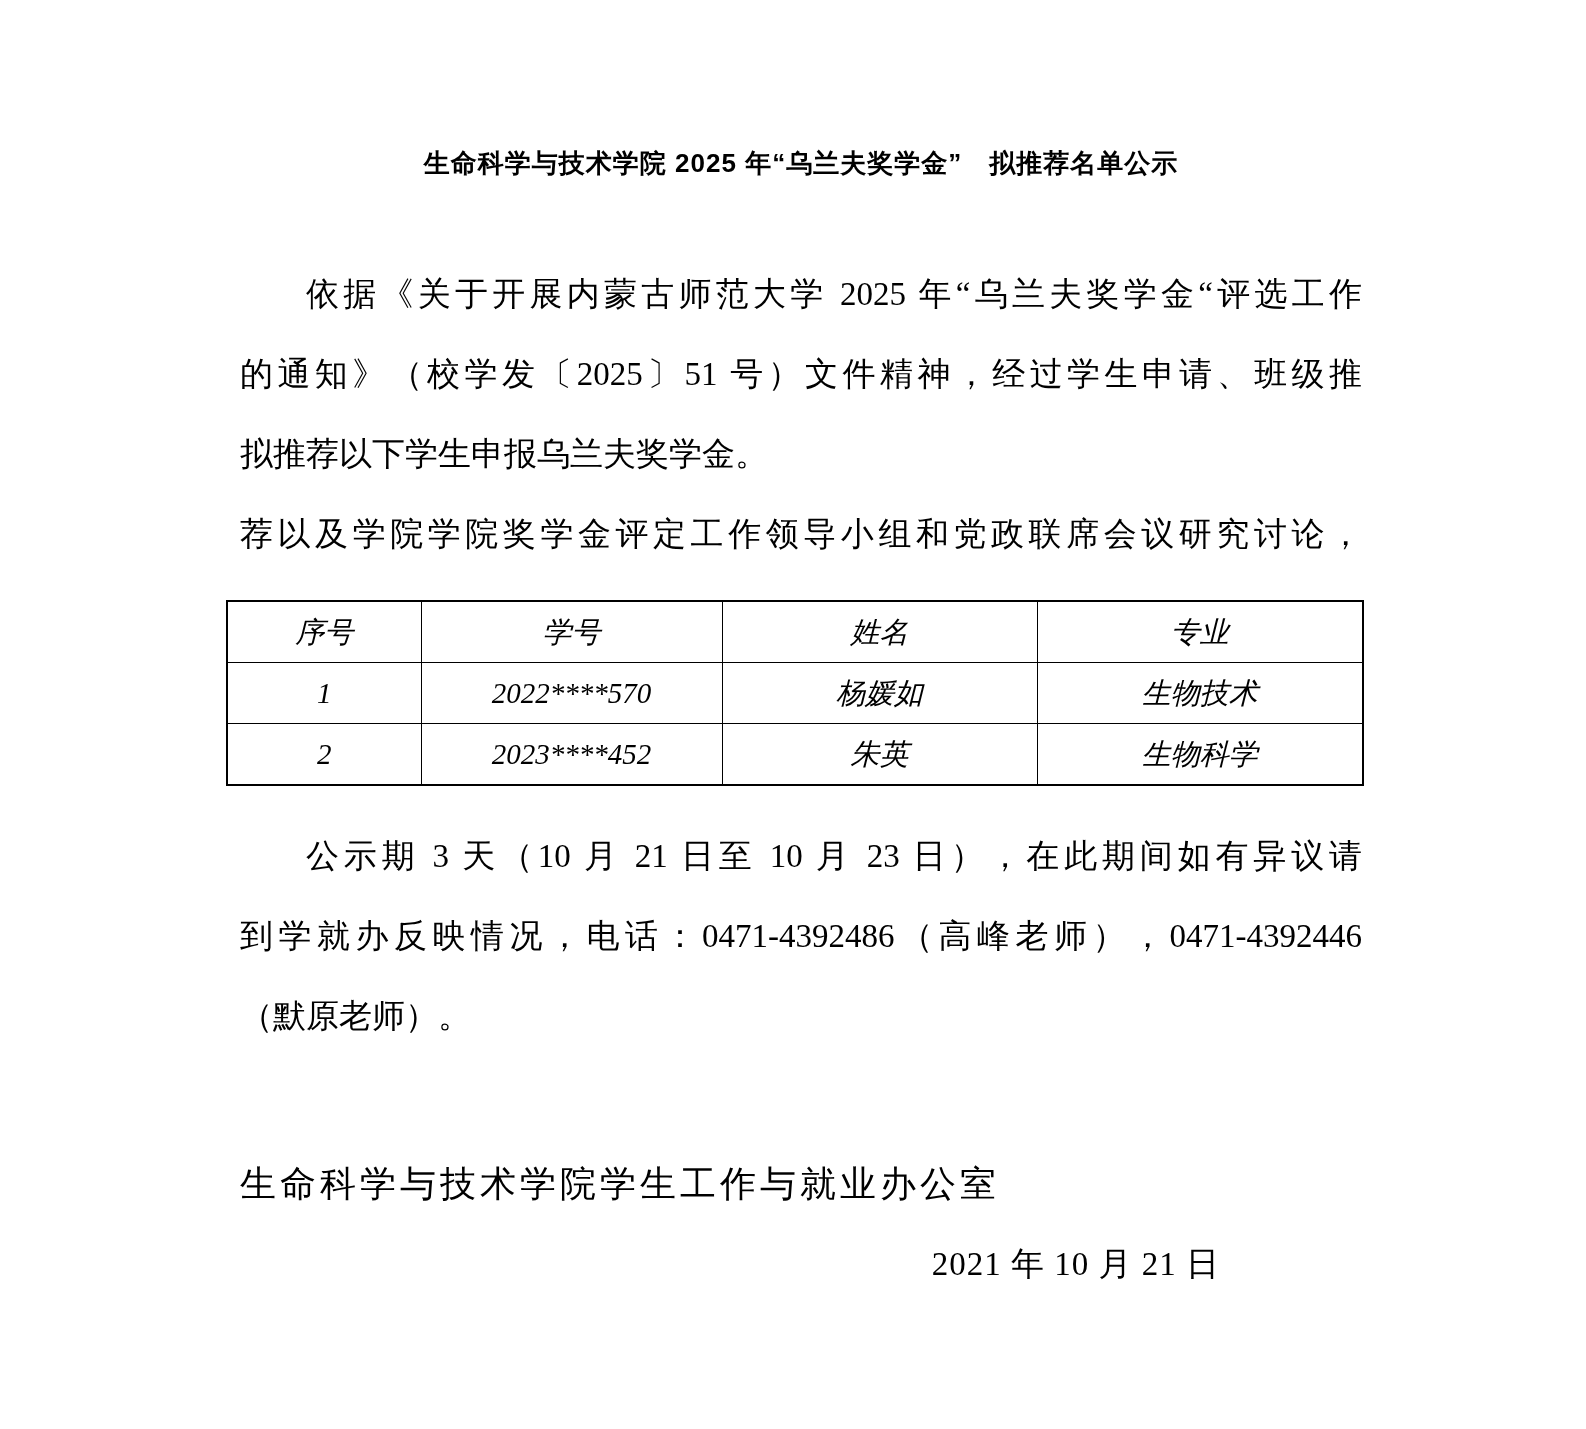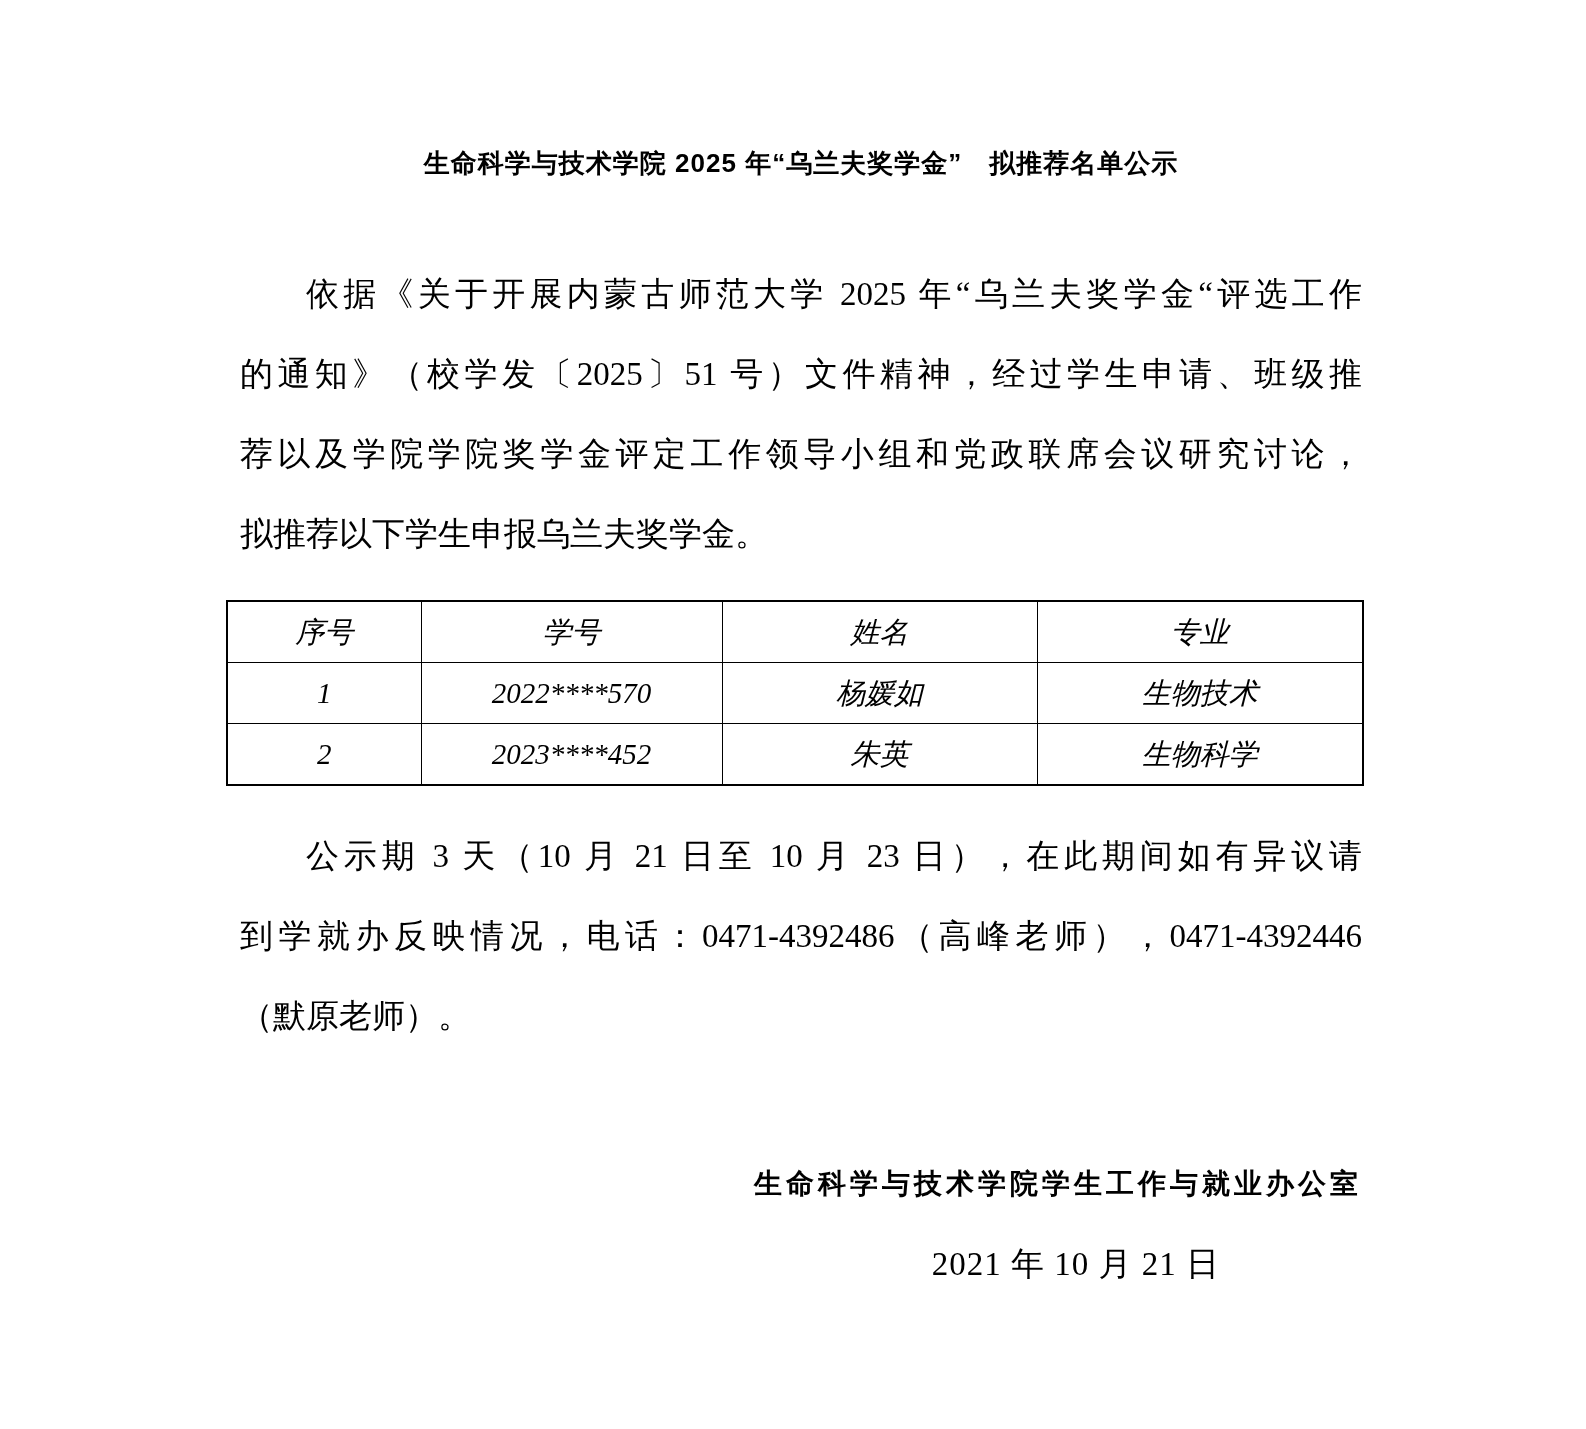--- a/index.html
+++ b/index.html
@@ -53,48 +53,46 @@
     border: 1.5px solid #000;
     height: 60px;
     padding: 0;
     text-align: center;
     vertical-align: middle;
     font-size: 29px;
     line-height: 30px;
   }
   .sig-block { margin-top: 88px; }
   .sig-line {
-    font-size: 28px;
+    font-size: 36px;
     height: 80px;
     line-height: 80px;
-    text-align: right;
     letter-spacing: 4px;
-    font-weight: bold;
   }
   .date-line {
     font-size: 33px;
     height: 80px;
     line-height: 80px;
     text-align: right;
     letter-spacing: 1px;
     padding-right: 142px;
   }
 </style>
 </head>
 <body>
 
 <div class="doc">
 
   <div class="title">生命科学与技术学院 2025 年“乌兰夫奖学金”　拟推荐名单公示</div>
 
   <div class="para p1">
     <div class="tline just ind">依据《关于开展内蒙古师范大学 2025 年“乌兰夫奖学金“评选工作</div>
     <div class="tline just">的通知》（校学发〔2025〕51 号）文件精神，经过学生申请、班级推</div>
+    <div class="tline">拟推荐以下学生申报乌兰夫奖学金。</div>
     <div class="tline just">荐以及学院学院奖学金评定工作领导小组和党政联席会议研究讨论，</div>
-    <div class="tline">拟推荐以下学生申报乌兰夫奖学金。</div>
   </div>
 
   <table class="roster">
     <colgroup>
       <col style="width:194px">
       <col style="width:301px">
       <col style="width:315px">
       <col style="width:326px">
     </colgroup>
     <tbody>

